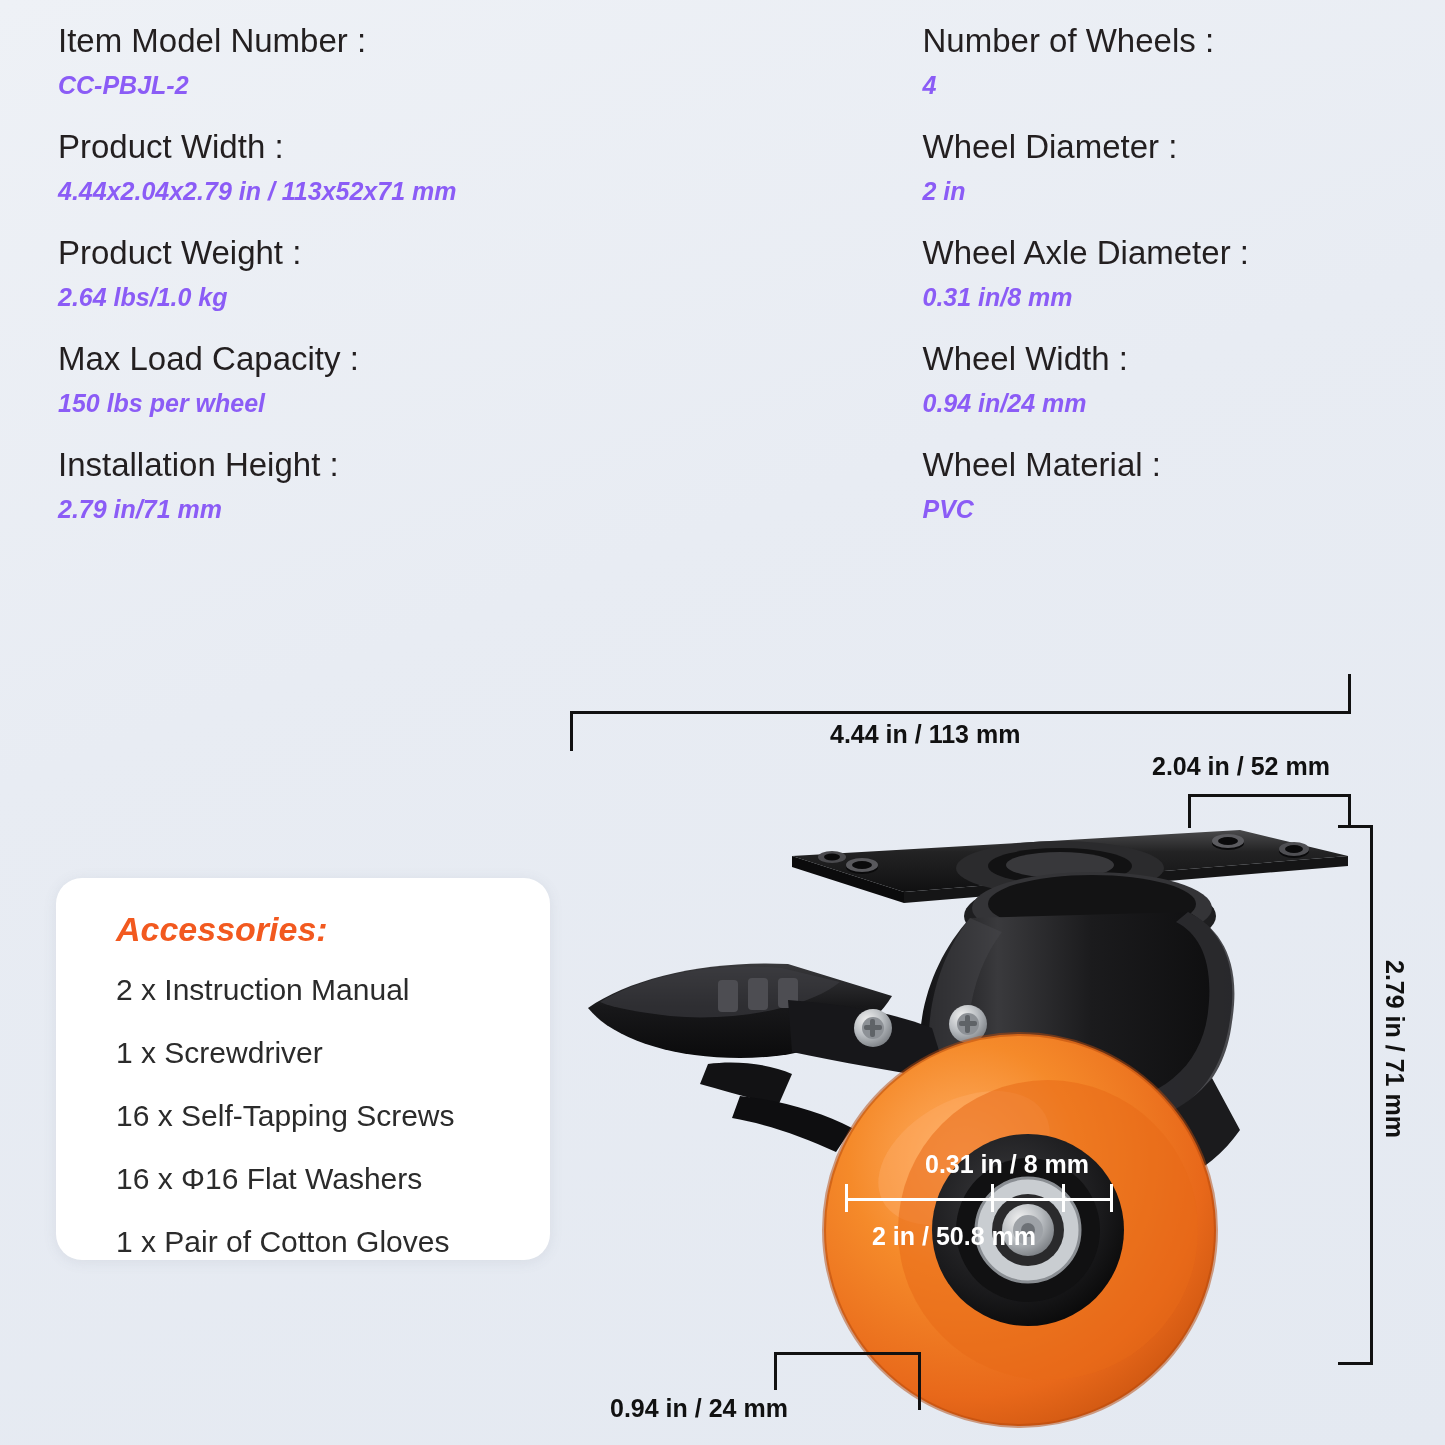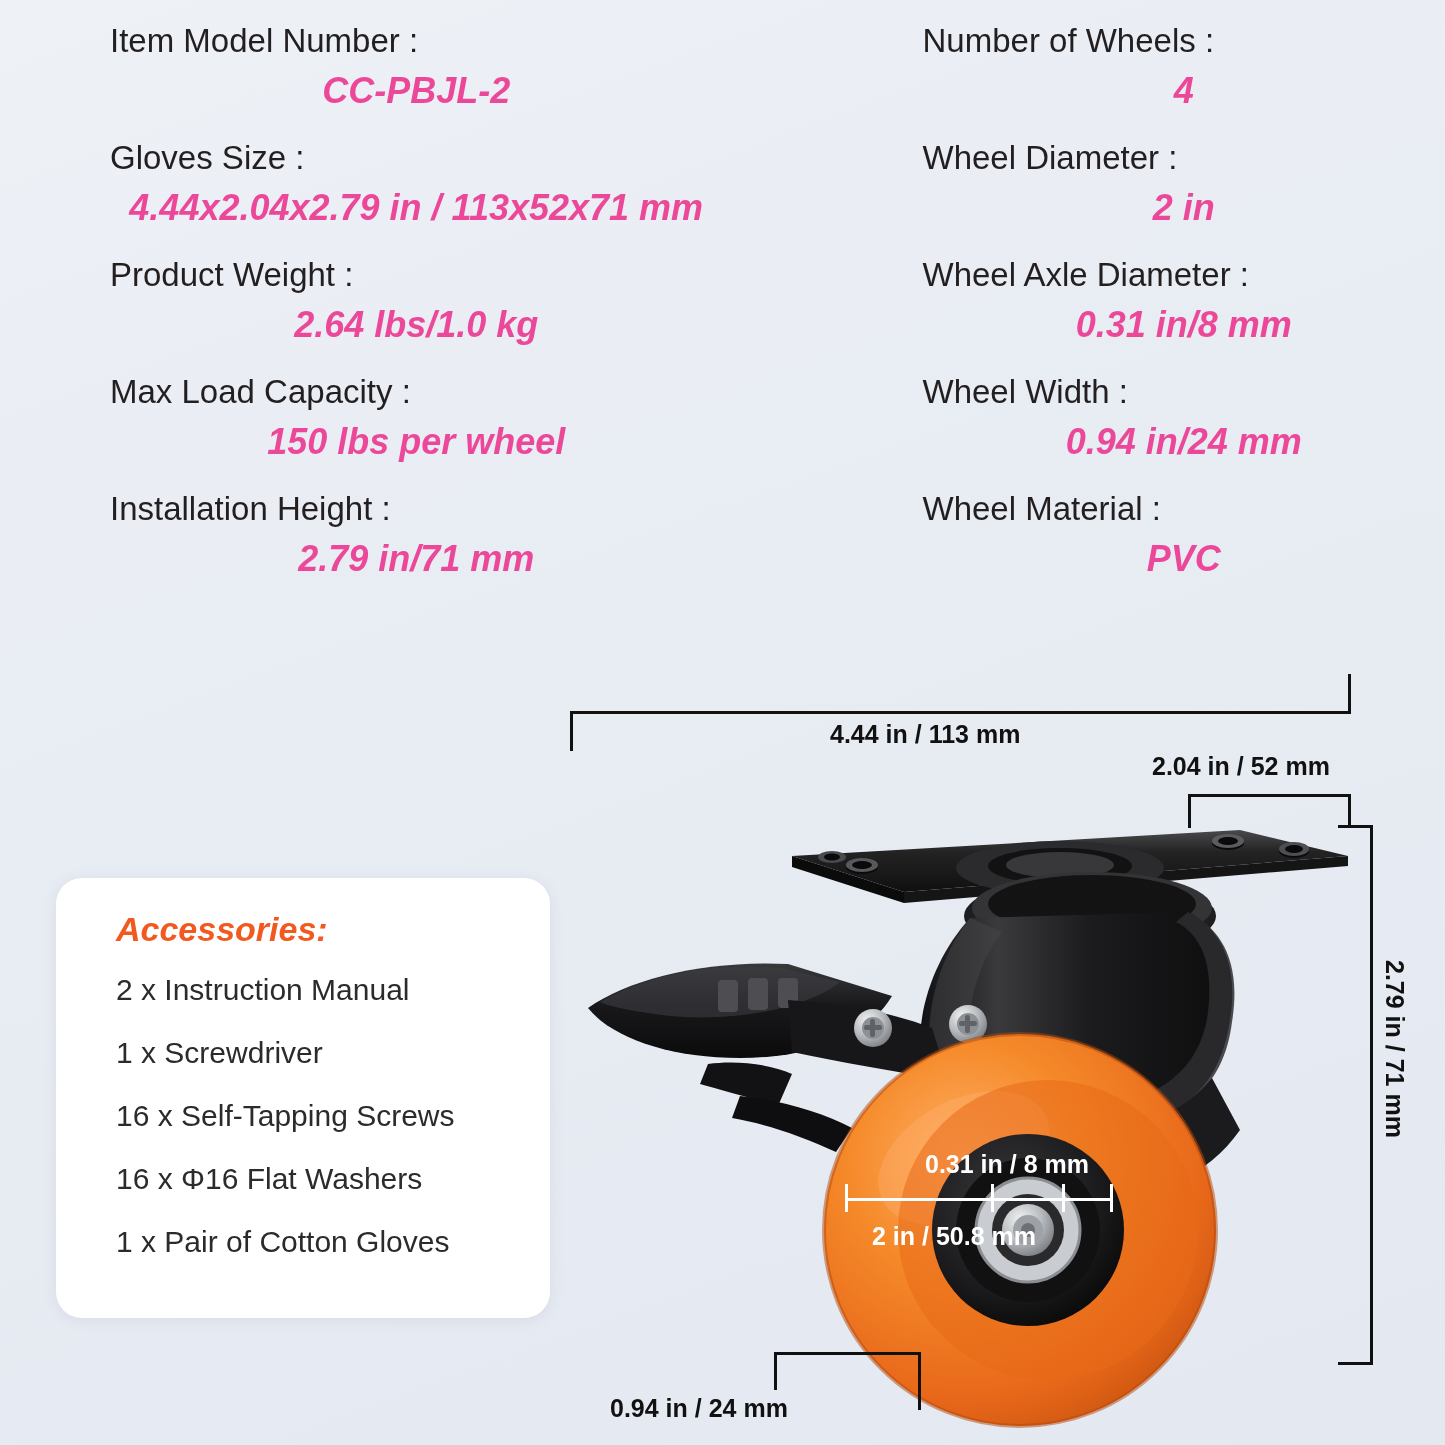--- a/index.html
+++ b/index.html
@@ -18,51 +18,50 @@
   
   .specs {
     position: absolute;
     left: 0;
     top: 24px;
     width: 1445px;
     display: flex;
   }
   .spec-col {
     flex: 1 1 50%;
-    padding-left: 110px;
+    padding-left: 58px;
     box-sizing: border-box;
   }
   .spec-col.right {
     padding-left: 200px;
   }
   .spec-label {
     font-size: 33px;
     color: #231f20;
     line-height: 1.0;
     margin-bottom: 16px;
     white-space: nowrap;
   }
   .spec-value {
-    font-size: 36px;
-    color: #ec4899;
+    font-size: 25px;
+    color: #8b5cf6;
     font-weight: bold;
     font-style: italic;
     line-height: 1.0;
     margin-bottom: 32px;
     white-space: nowrap;
-    text-align: center;
   }
 
   
   .accessories {
     position: absolute;
     left: 56px;
     top: 878px;
     width: 494px;
-    height: 440px;
+    height: 382px;
     background: #ffffff;
     border-radius: 26px;
     box-shadow: 0 2px 14px rgba(90, 100, 120, 0.10);
     box-sizing: border-box;
     padding: 32px 4px 0 60px;
   }
   .acc-title {
     font-size: 34px;
     font-weight: bold;
     font-style: italic;
@@ -114,21 +113,21 @@
 </style>
 </head>
 <body>
 
 <div class="specs">
 
   <div class="spec-col left">
     <div class="spec-label">Item Model Number :</div>
     <div class="spec-value">CC-PBJL-2</div>
 
-    <div class="spec-label">Gloves Size :</div>
+    <div class="spec-label">Product Width :</div>
     <div class="spec-value">4.44x2.04x2.79 in / 113x52x71 mm</div>
 
     <div class="spec-label">Product Weight :</div>
     <div class="spec-value">2.64 lbs/1.0 kg</div>
 
     <div class="spec-label">Max Load Capacity :</div>
     <div class="spec-value">150 lbs per wheel</div>
 
     <div class="spec-label">Installation Height :</div>
     <div class="spec-value">2.79 in/71 mm</div>

